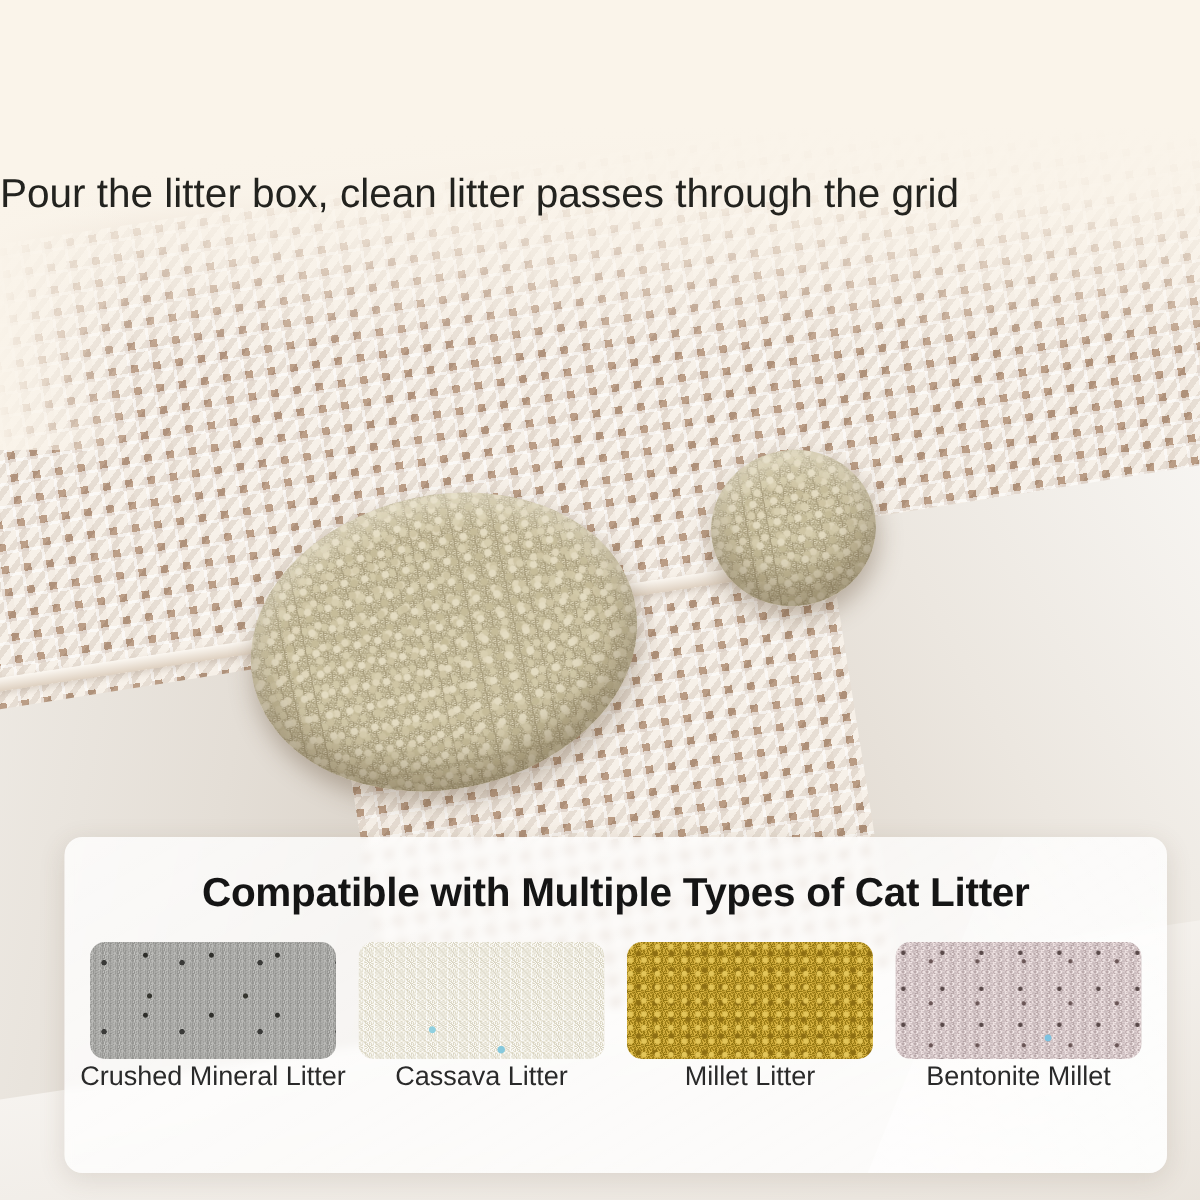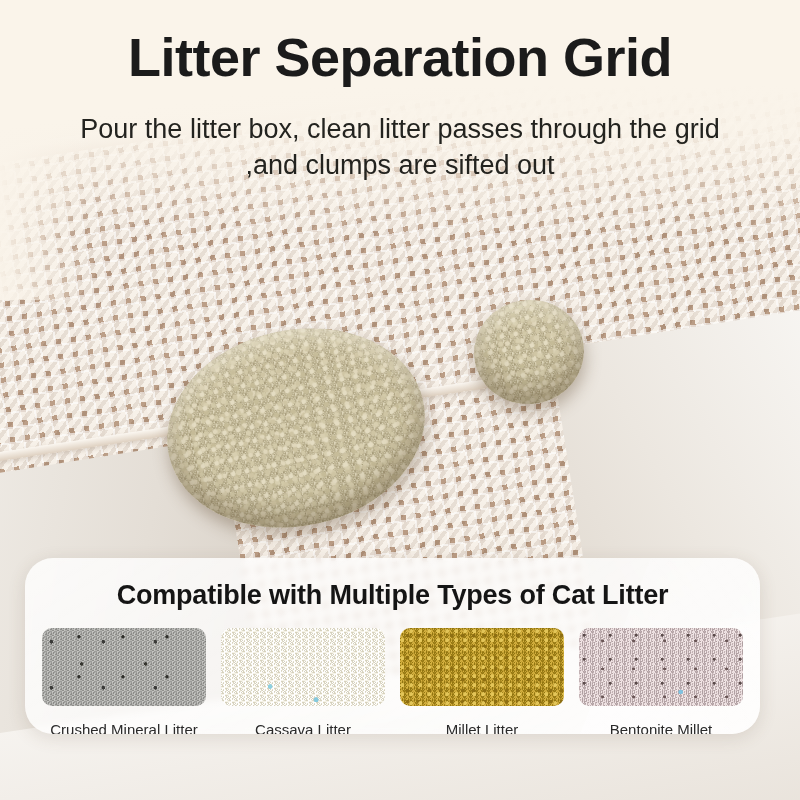--- a/index.html
+++ b/index.html
@@ -120,45 +120,45 @@
   #clump-large{left:166px;top:330px;width:260px;height:196px;transform:rotate(-12deg);}
   #clump-small{left:474px;top:300px;width:110px;height:104px;transform:rotate(-10deg);}
 
   
   #headline{
     position:absolute;left:0;right:0;top:30px;text-align:center;
     font-size:54px;font-weight:bold;color:#1b1b1b;letter-spacing:-.5px;
     line-height:1;
   }
   #sub{
-    position:absolute;left:0;right:0;top:112px;text-align:center;
+    position:absolute;left:0;right:0;top:112px;
     font-size:27px;color:#23231f;line-height:1.33;font-weight:400;
   }
   #sub div{white-space:nowrap;}
 
   
   #card{
-    position:absolute;left:25px;top:558px;width:735px;height:176px;
-    border-radius:28px;
+    position:absolute;left:43px;top:558px;width:735px;height:224px;
+    border-radius:12px;
     background:linear-gradient(150deg,rgba(255,255,255,.80) 0%,rgba(255,255,255,.74) 45%,rgba(255,255,255,.86) 100%);
     backdrop-filter:blur(3px);
     box-shadow:0 4px 18px rgba(90,70,50,.14);
     overflow:hidden;
   }
   #card-title{
     position:absolute;left:0;right:0;top:22px;text-align:center;
     font-size:27px;font-weight:bold;color:#151515;letter-spacing:-.2px;
   }
   #swatch-row{
     position:absolute;left:16px;right:16px;top:70px;height:140px;
     display:flex;justify-content:space-between;
   }
   .swatch-item{width:166px;display:flex;flex-direction:column;align-items:center;}
   .swatch{width:164px;height:78px;border-radius:10px;overflow:hidden;position:relative;}
-  .swatch-label{margin-top:15px;font-size:15px;color:#2a2a2a;white-space:nowrap;}
+  .swatch-label{margin-top:1px;font-size:18px;color:#2a2a2a;white-space:nowrap;}
 
   .tex-mineral{
     background-color:#a9a9a7;
     background-image:
       radial-gradient(circle at 18% 30%, #3a3a38 0 1.6px, rgba(0,0,0,0) 2px),
       radial-gradient(circle at 62% 62%, #35352f 0 1.4px, rgba(0,0,0,0) 2px),
       radial-gradient(circle at 84% 22%, #2f2f2b 0 1.3px, rgba(0,0,0,0) 2px),
       repeating-conic-gradient(from 0deg at 50% 50%,
         #c3c3c0 0deg 4deg,#9b9b98 4deg 8deg,#b3b3b0 8deg 12deg,#8d8d8a 12deg 16deg);
     background-size:52px 46px,64px 58px,44px 40px,5px 5px;
@@ -227,25 +227,23 @@
       <div class="grain"></div>
     </div>
     <div class="clump" id="clump-small">
       <div class="grain"></div>
     </div>
 
     <div class="top-fade"></div>
     <div class="left-fade"></div>
   </div>
 
-  <div id="headline">Litter Separation Grid</div>
 
   <div id="sub">
     <div>Pour the litter box, clean litter passes through the grid</div>
-    <div>,and clumps are sifted out</div>
   </div>
 
   <div id="card">
     <div class="card-glare"></div>
 
     <div id="card-title">Compatible with Multiple Types of Cat Litter</div>
 
     <div id="swatch-row">
 
       <div class="swatch-item">

